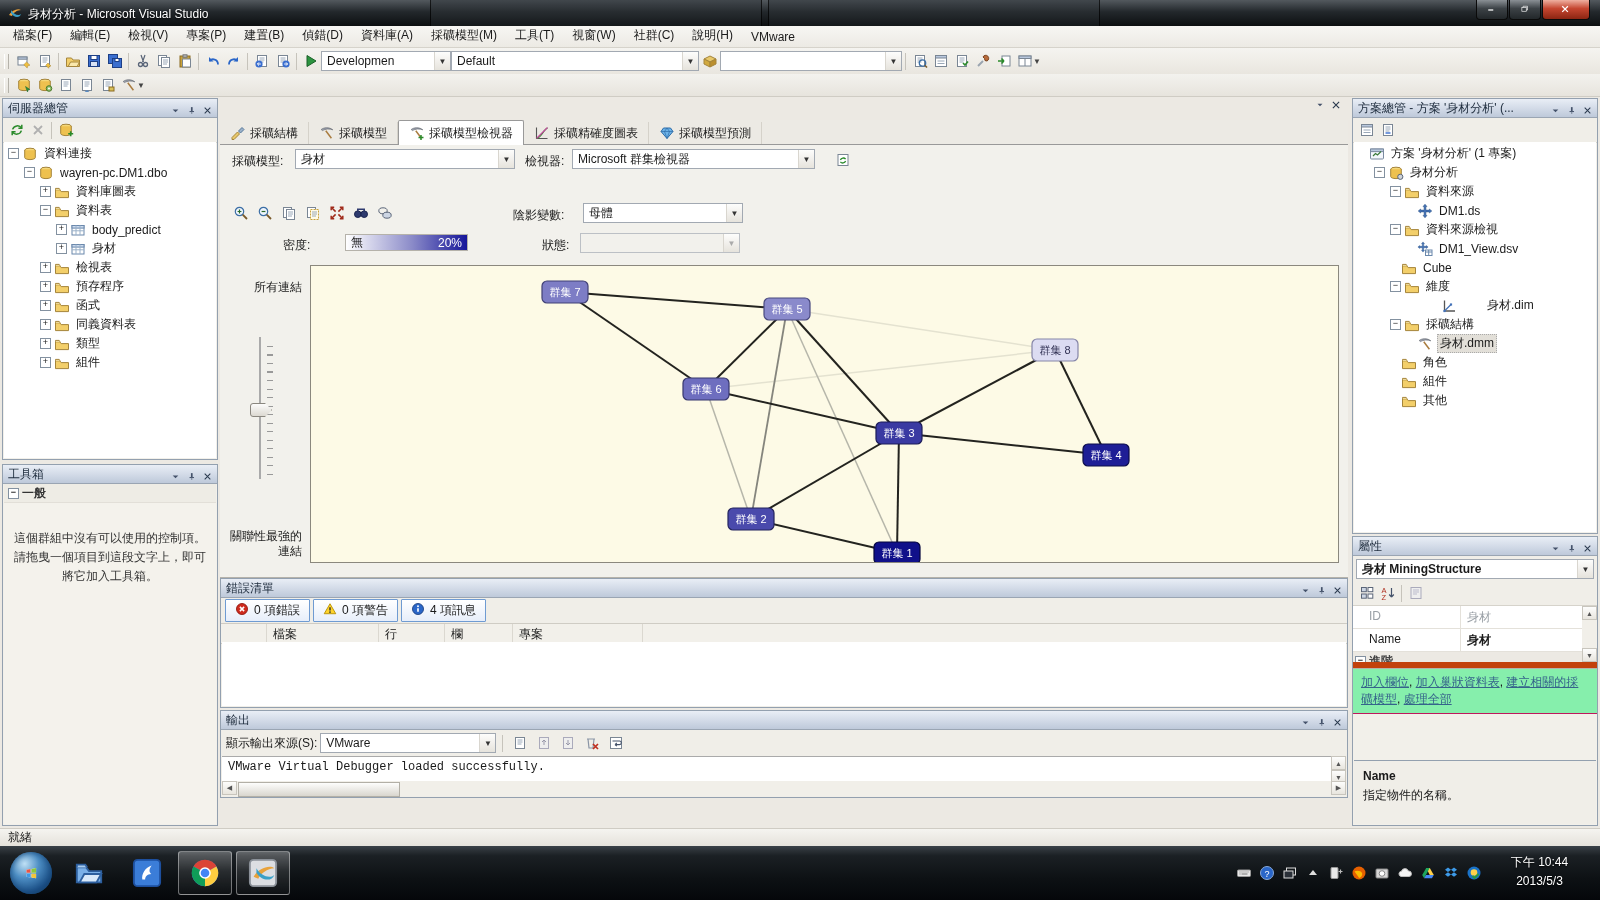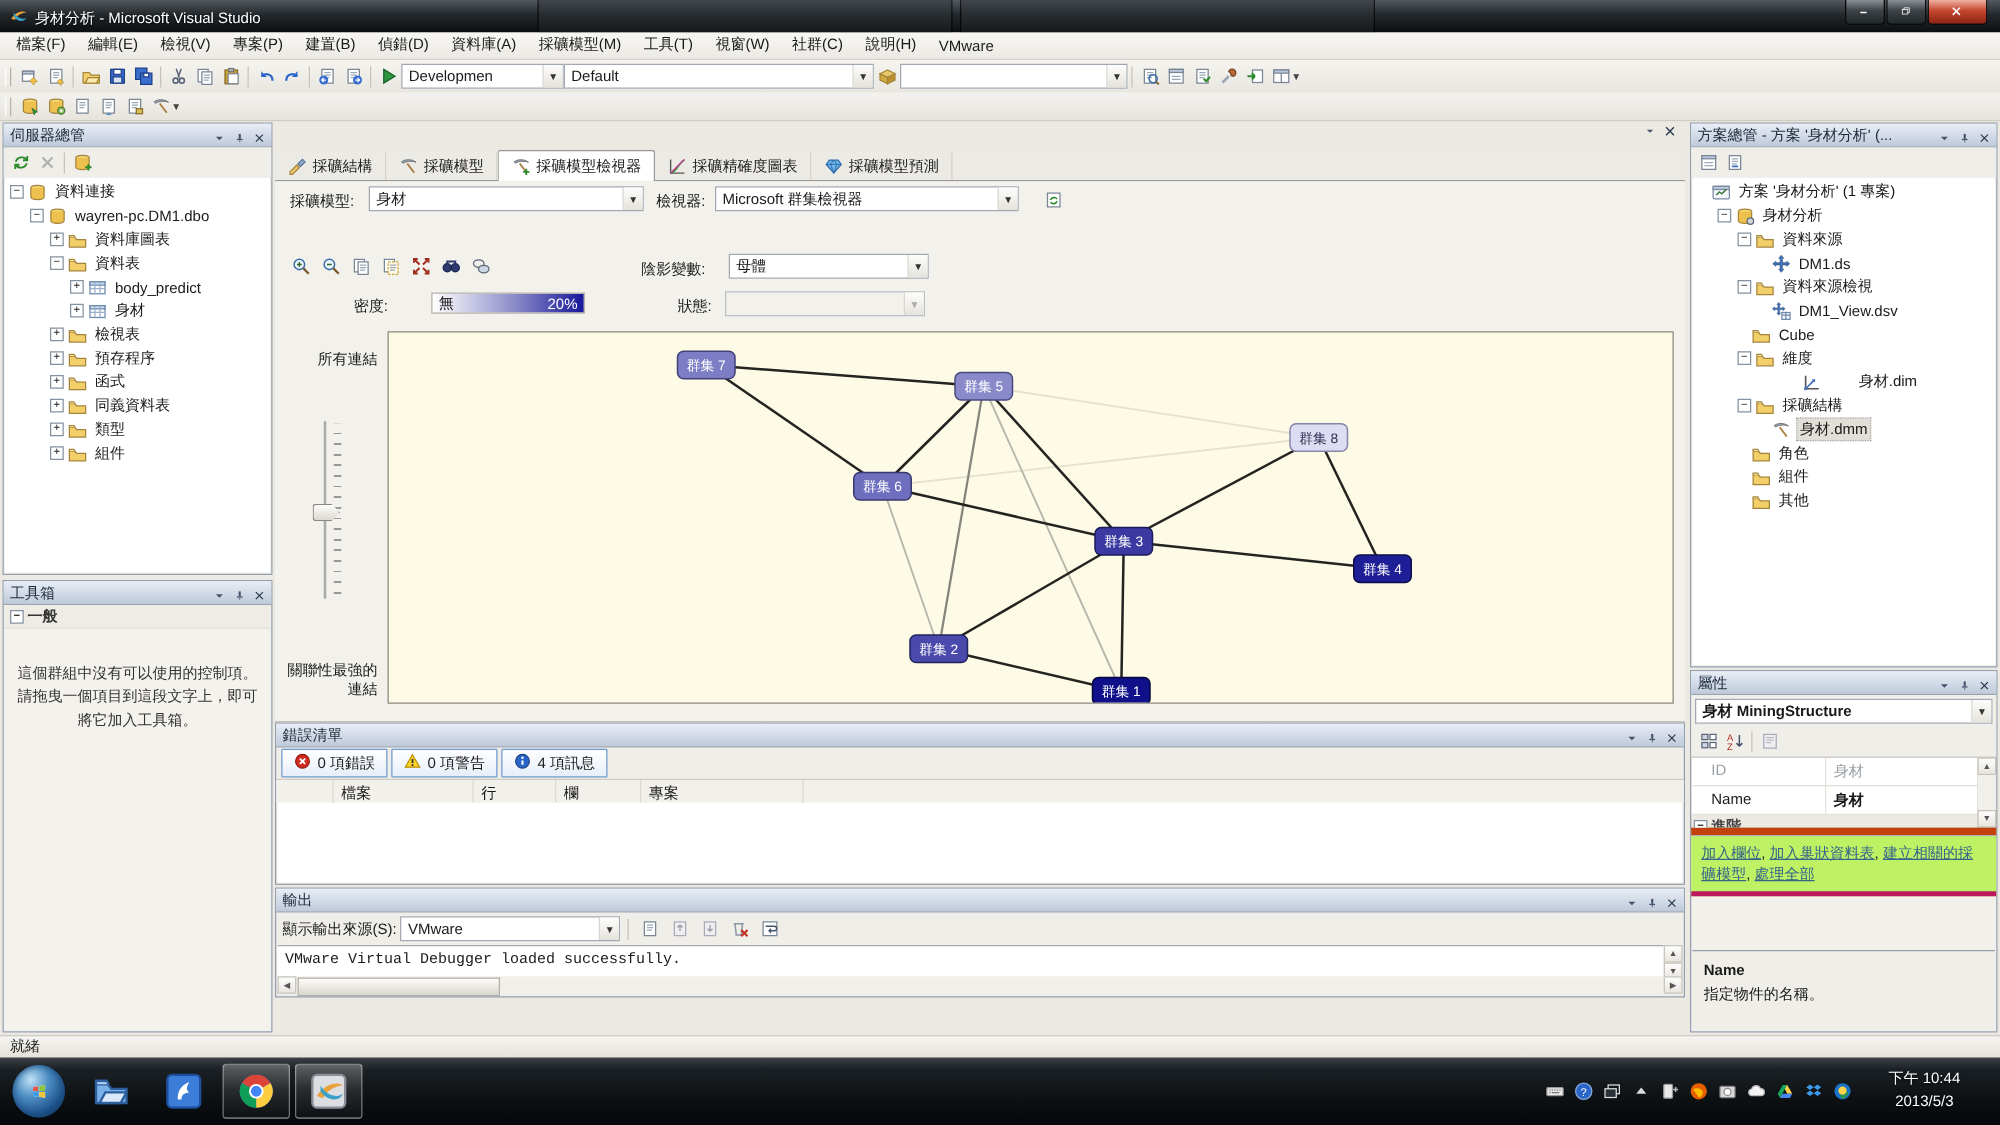--- a/index.html
+++ b/index.html
@@ -86,21 +86,21 @@
 .hscroll{position:absolute;left:1px;right:1px;bottom:1px;height:15px;background:#f1efe9;display:flex}
 .sbtn{width:15px;height:14px;border:1px solid #c8c5bd;background:linear-gradient(#fdfdfc,#e8e5de);display:flex;align-items:center;justify-content:center;font-size:7px;color:#555;box-sizing:border-box}
 .sthumb{height:13px;margin:1px;background:linear-gradient(#fdfdfc,#d9d6ce);border:1px solid #b2afa6;width:160px}
 
 .prow{height:22px;display:flex;border-bottom:1px solid #e4e1da;background:#fff}
 .prow .k{width:108px;padding:3px 4px 0 16px;box-sizing:border-box;border-right:1px solid #e4e1da}
 .prow .v{flex:1;padding:3px 6px 0}
 .prow.dim .k,.prow.dim .v{color:#9aa0a6}
 .prow.bold .v{font-weight:bold}
 .pcat{height:18px;background:#ece9e3;display:flex;align-items:center;font-weight:bold;color:#444;padding-left:2px}
-.plinks{border-top:1px solid #b5b2aa;border-bottom:4px solid #be185d;background:#bef264;padding:5px 8px;line-height:17px}
+.plinks{border-top:1px solid #b5b2aa;border-bottom:1px solid #be185d;background:#86efac;padding:5px 8px;line-height:17px}
 .plinks a{color:#36648b;text-decoration:underline}
 .pdesc{position:absolute;left:1px;right:1px;bottom:1px;height:64px;border-top:1px solid #93a0af;background:#f0eee8;padding:8px 9px;box-sizing:border-box}
 
 .statusbar{left:0;top:828px;width:1600px;height:18px;background:linear-gradient(#f5f4f0,#e5e2db);border-top:1px solid #cfccc4;display:flex;align-items:center;padding-left:8px;box-sizing:border-box}
 .taskbar{left:0;top:846px;width:1600px;height:54px;background:linear-gradient(#3a4147 0%,#1b2024 18%,#0d1114 60%,#05070a 100%);display:flex;align-items:center}
 .orb{width:42px;height:42px;margin:0 8px 0 10px;border-radius:50%;background:radial-gradient(circle at 35% 28%,#bfe0f5 0%,#4d8ec4 35%,#1b4f86 70%,#0a2947 100%);box-shadow:0 0 6px #1a4a7a inset;display:flex;align-items:center;justify-content:center}
 .orb svg{width:22px;height:22px}
 .tb-app{width:54px;height:44px;margin:0 2px;display:flex;align-items:center;justify-content:center;border-radius:3px;box-sizing:border-box}
 .tb-app svg{width:30px;height:30px}
 .tb-app.active{background:linear-gradient(rgba(255,255,255,.28),rgba(255,255,255,.10) 45%,rgba(255,255,255,.03));border:1px solid rgba(255,255,255,.4)}

